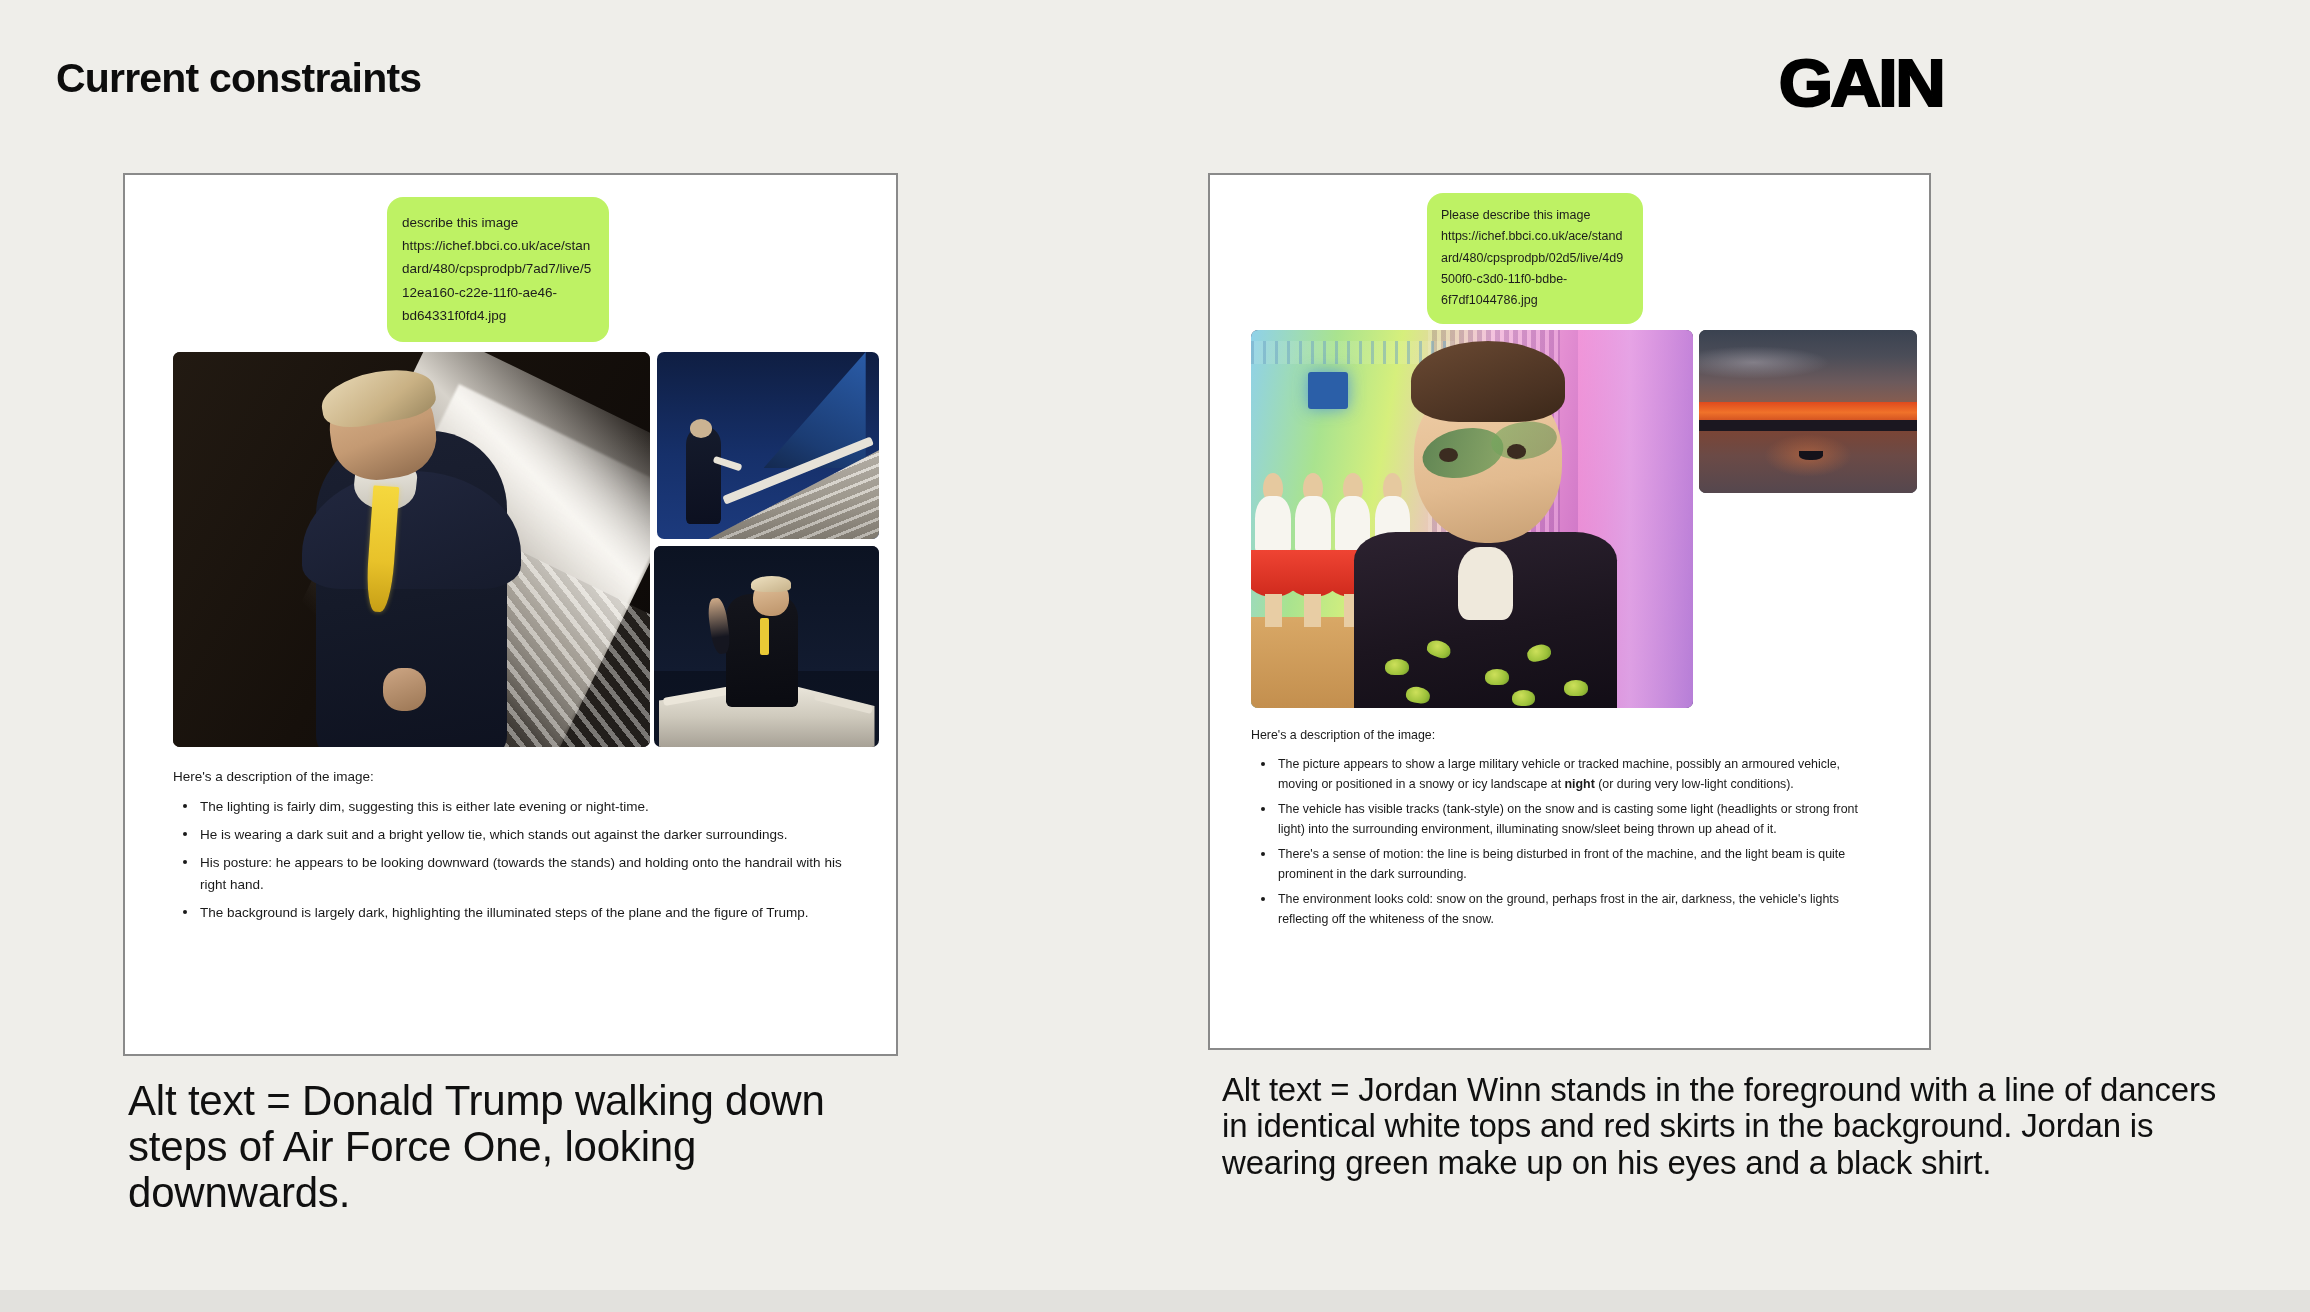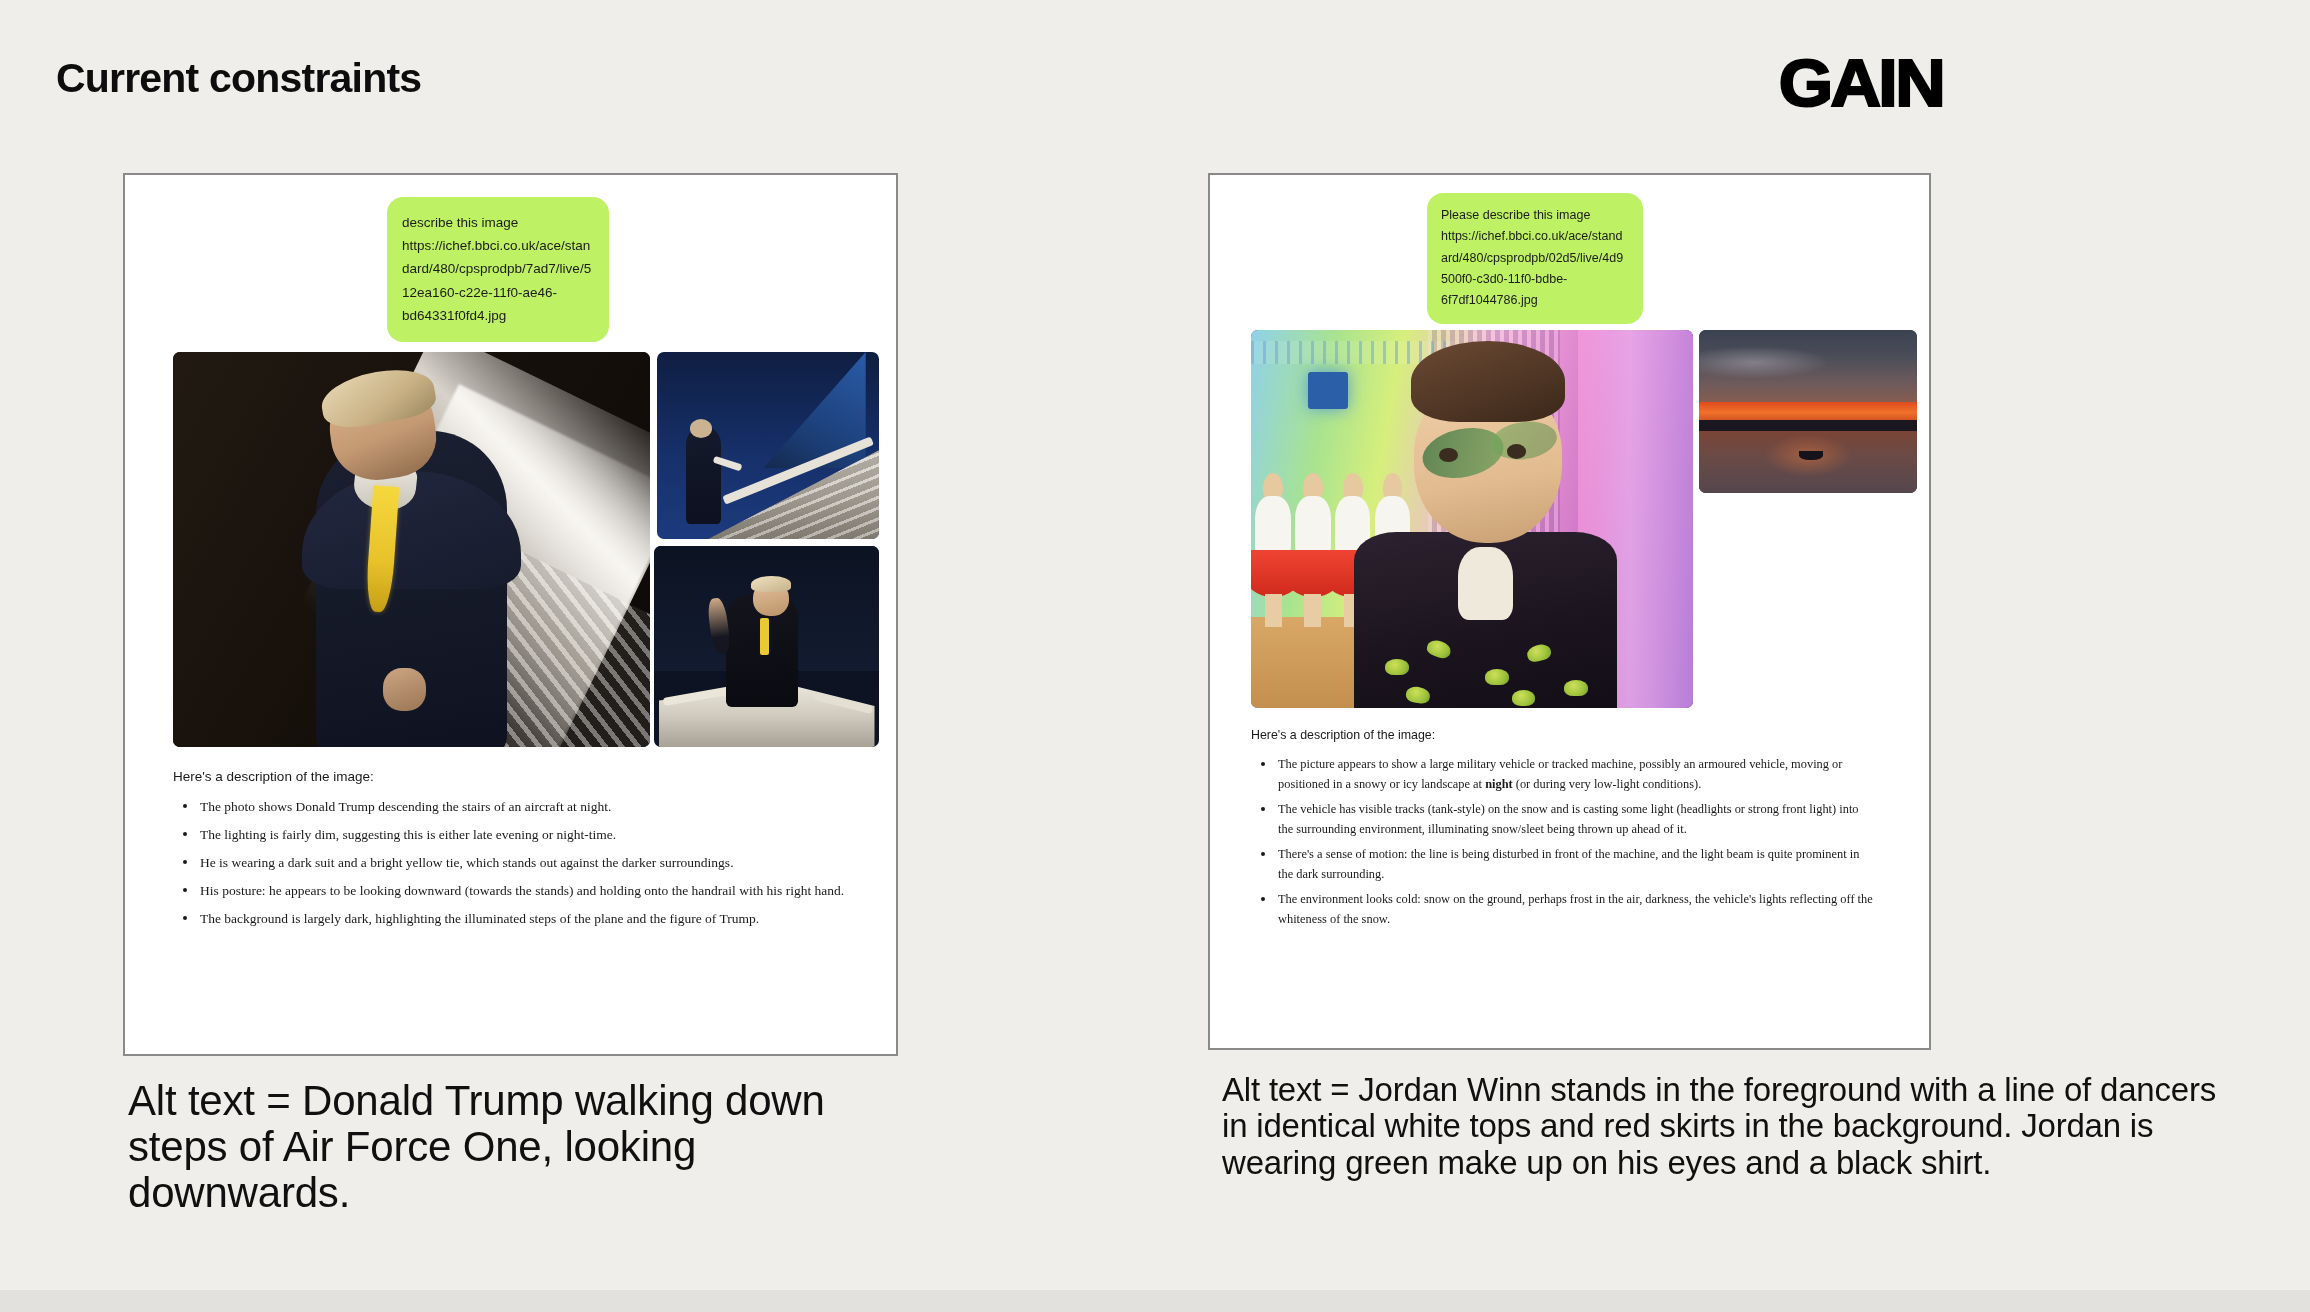--- a/index.html
+++ b/index.html
@@ -528,21 +528,20 @@
   }
   .answer-left  { left: 48px; top: 592px; width: 690px; font-size: 13.5px; }
   .answer-right { left: 41px; top: 551px; width: 624px; font-size: 12.4px; }
 
   .answer-intro { margin: 0 0 9px 0; line-height: 1.5; }
   .answer-list { margin: 0; padding: 0; list-style: none; }
   .answer-list li {
     position: relative;
     padding-left: 27px;
     margin-bottom: 6px;
-    font-family: Liberation Serif, serif;
   }
   .answer-list li::before {
     content: "";
     position: absolute;
     left: 10px;
     top: 8px;
     width: 4px; height: 4px;
     background: #1a1a1a;
     border-radius: 50%;
   }
@@ -614,21 +613,20 @@
         <div class="wn-tie"></div>
         <div class="wn-head"></div>
         <div class="wn-hair"></div>
       </div>
 
     </div>
 
     <div class="answer answer-left">
       <p class="answer-intro">Here's a description of the image:</p>
       <ul class="answer-list">
-        <li>The photo shows Donald Trump descending the stairs of an aircraft at night.</li>
         <li>The lighting is fairly dim, suggesting this is either late evening or night-time.</li>
         <li>He is wearing a dark suit and a bright yellow tie, which stands out against the darker surroundings.</li>
         <li>His posture: he appears to be looking downward (towards the stands) and holding onto the handrail with his right hand.</li>
         <li>The background is largely dark, highlighting the illuminated steps of the plane and the figure of Trump.</li>
       </ul>
     </div>
 
   </div>
 
   <div class="panel panel-right">

